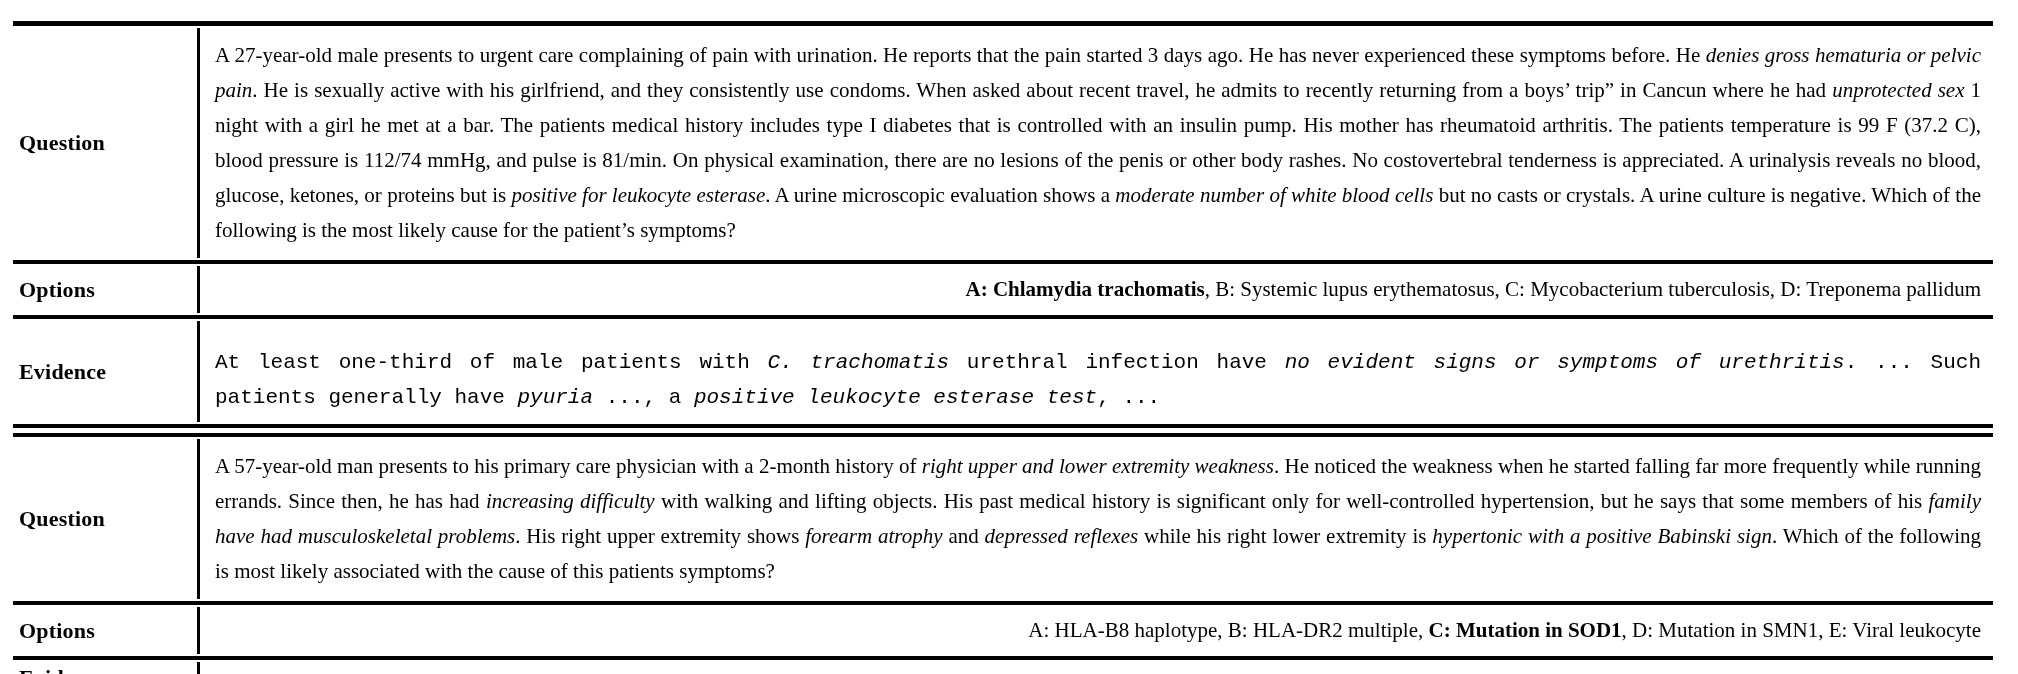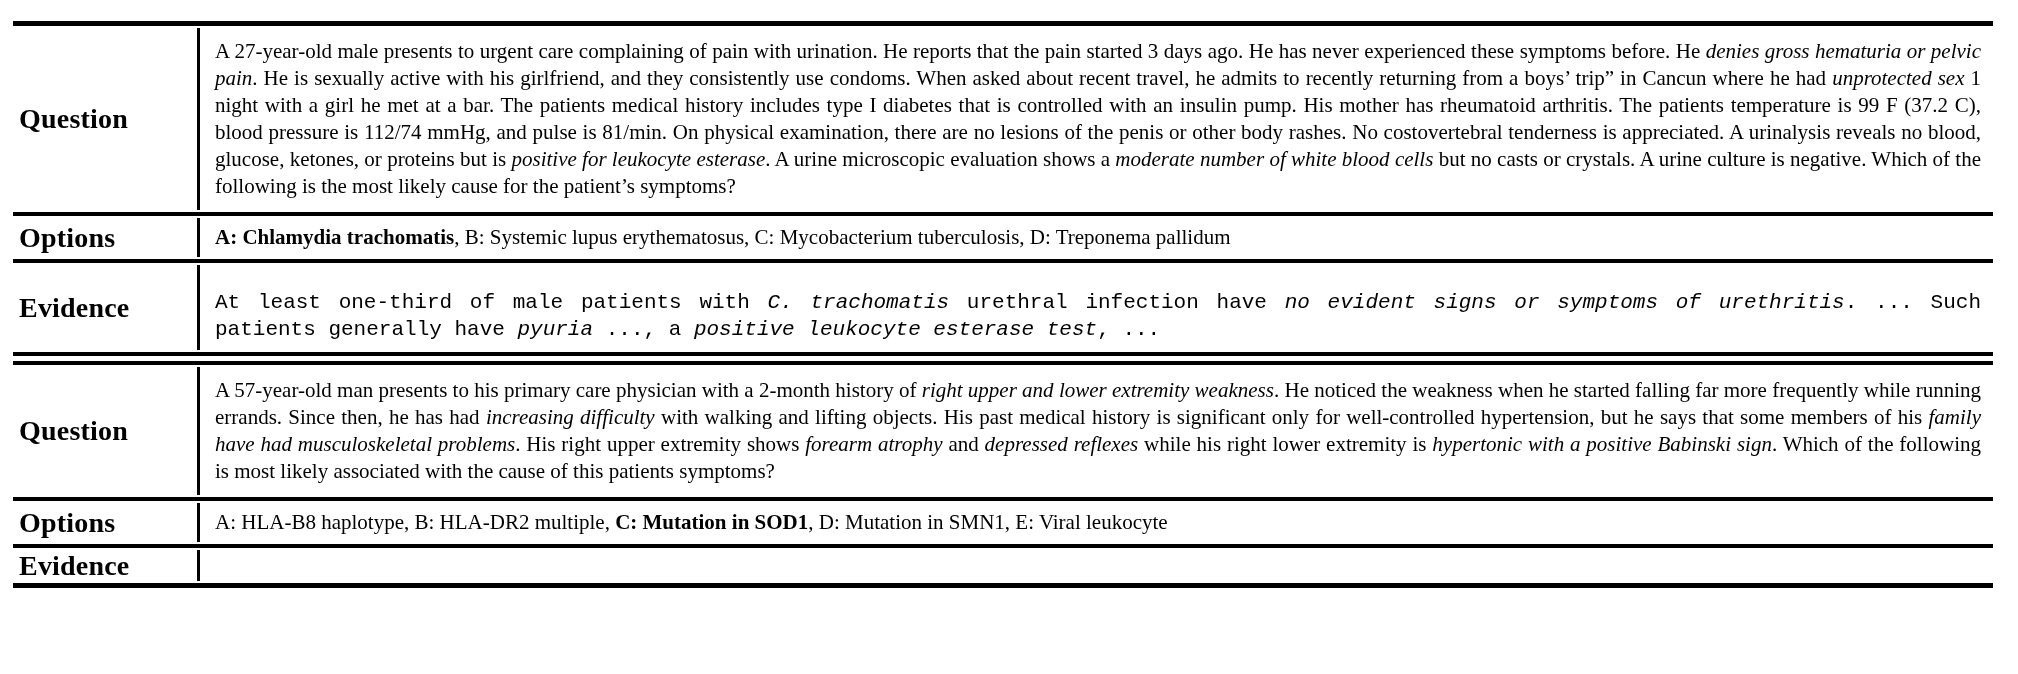--- a/index.html
+++ b/index.html
@@ -40,43 +40,43 @@
     display: flex;
     align-items: stretch;
   }
   .label-cell {
     width: 184px;
     box-sizing: border-box;
     padding-left: 6px;
     display: flex;
     align-items: center;
     font-weight: bold;
-    font-size: 28px;
+    font-size: 22px;
     letter-spacing: 0.2px;
   }
   .divider {
     width: 3px;
     background: #000000;
     margin: 2px 0;
   }
   .content-cell {
     flex: 1;
     box-sizing: border-box;
     padding-left: 15px;
     padding-right: 12px;
     font-size: 21px;
-    line-height: 27px;
+    line-height: 35px;
   }
   .row.r-question .content-cell { padding-top: 12px; padding-bottom: 12px; }
   .row.r-options  .content-cell { padding-top: 8px;  padding-bottom: 8px;  }
   .row.r-evidence .content-cell { padding-top: 26px;  padding-bottom: 9px; font-family: Liberation Mono, monospace;  }
   .para {
     text-align: justify;
   }
-  .row.r-options .para { text-align: left; }
+  .row.r-options .para { text-align: right; }
   .seg-i { font-style: italic; }
   .seg-b { font-weight: bold; }
 </style>
 </head>
 <body>
 
 <div class="paper-table">
 
   <div class="rule"></div>
 

